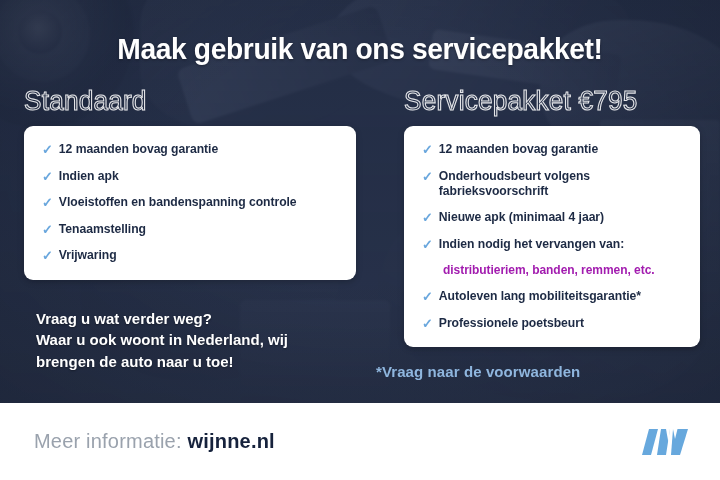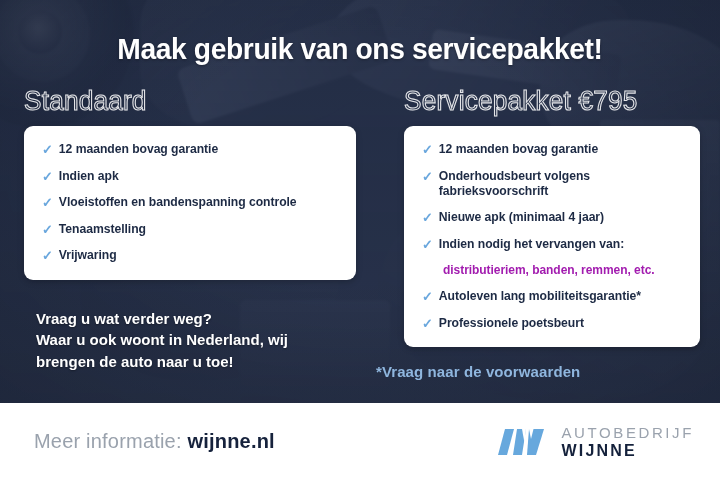--- a/index.html
+++ b/index.html
@@ -253,20 +253,16 @@
     <div class="more"><span>Meer informatie: </span><span class="dom">wijnne.nl</span></div>
 
     <div class="logo">
       <svg class="logo-mark" viewBox="0 0 52 30">
         <polygon points="7,2 16,2 9,28 0,28" fill="#67a8dd"></polygon>
         <polygon points="19,2 28,2 24,28 15,28" fill="#67a8dd"></polygon>
         <polygon points="24,2 26.5,16 28,2" fill="#ffffff"></polygon>
         <polygon points="31,2 46,2 38,28 29,28" fill="#67a8dd"></polygon>
         <polygon points="31,2 35.5,2 33,12" fill="#ffffff"></polygon>
       </svg>
-      <span class="logo-txt">
-        <span class="logo-top">AUTOBEDRIJF</span>
-        <span class="logo-bot">WIJNNE</span>
-      </span>
     </div>
   </div>
 
 </div>
 
 </body></html>

